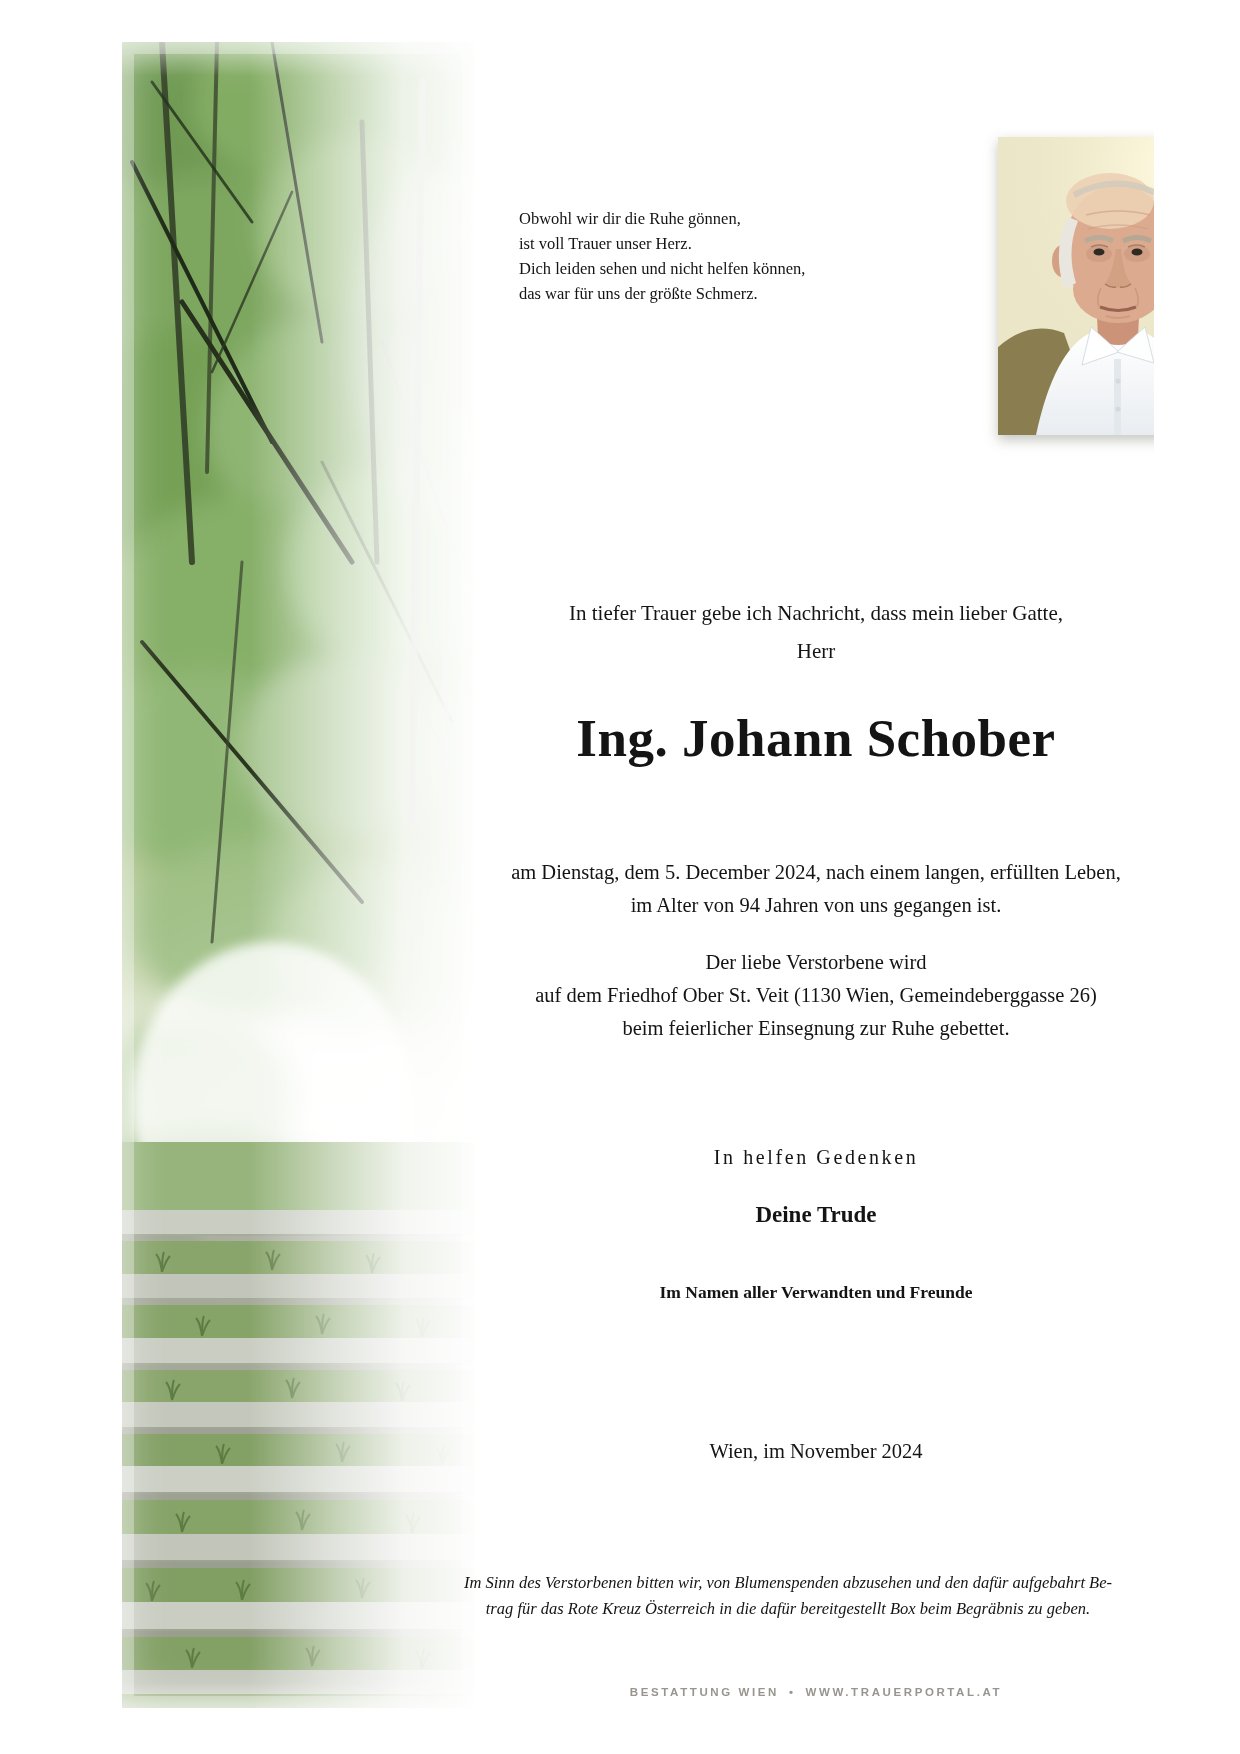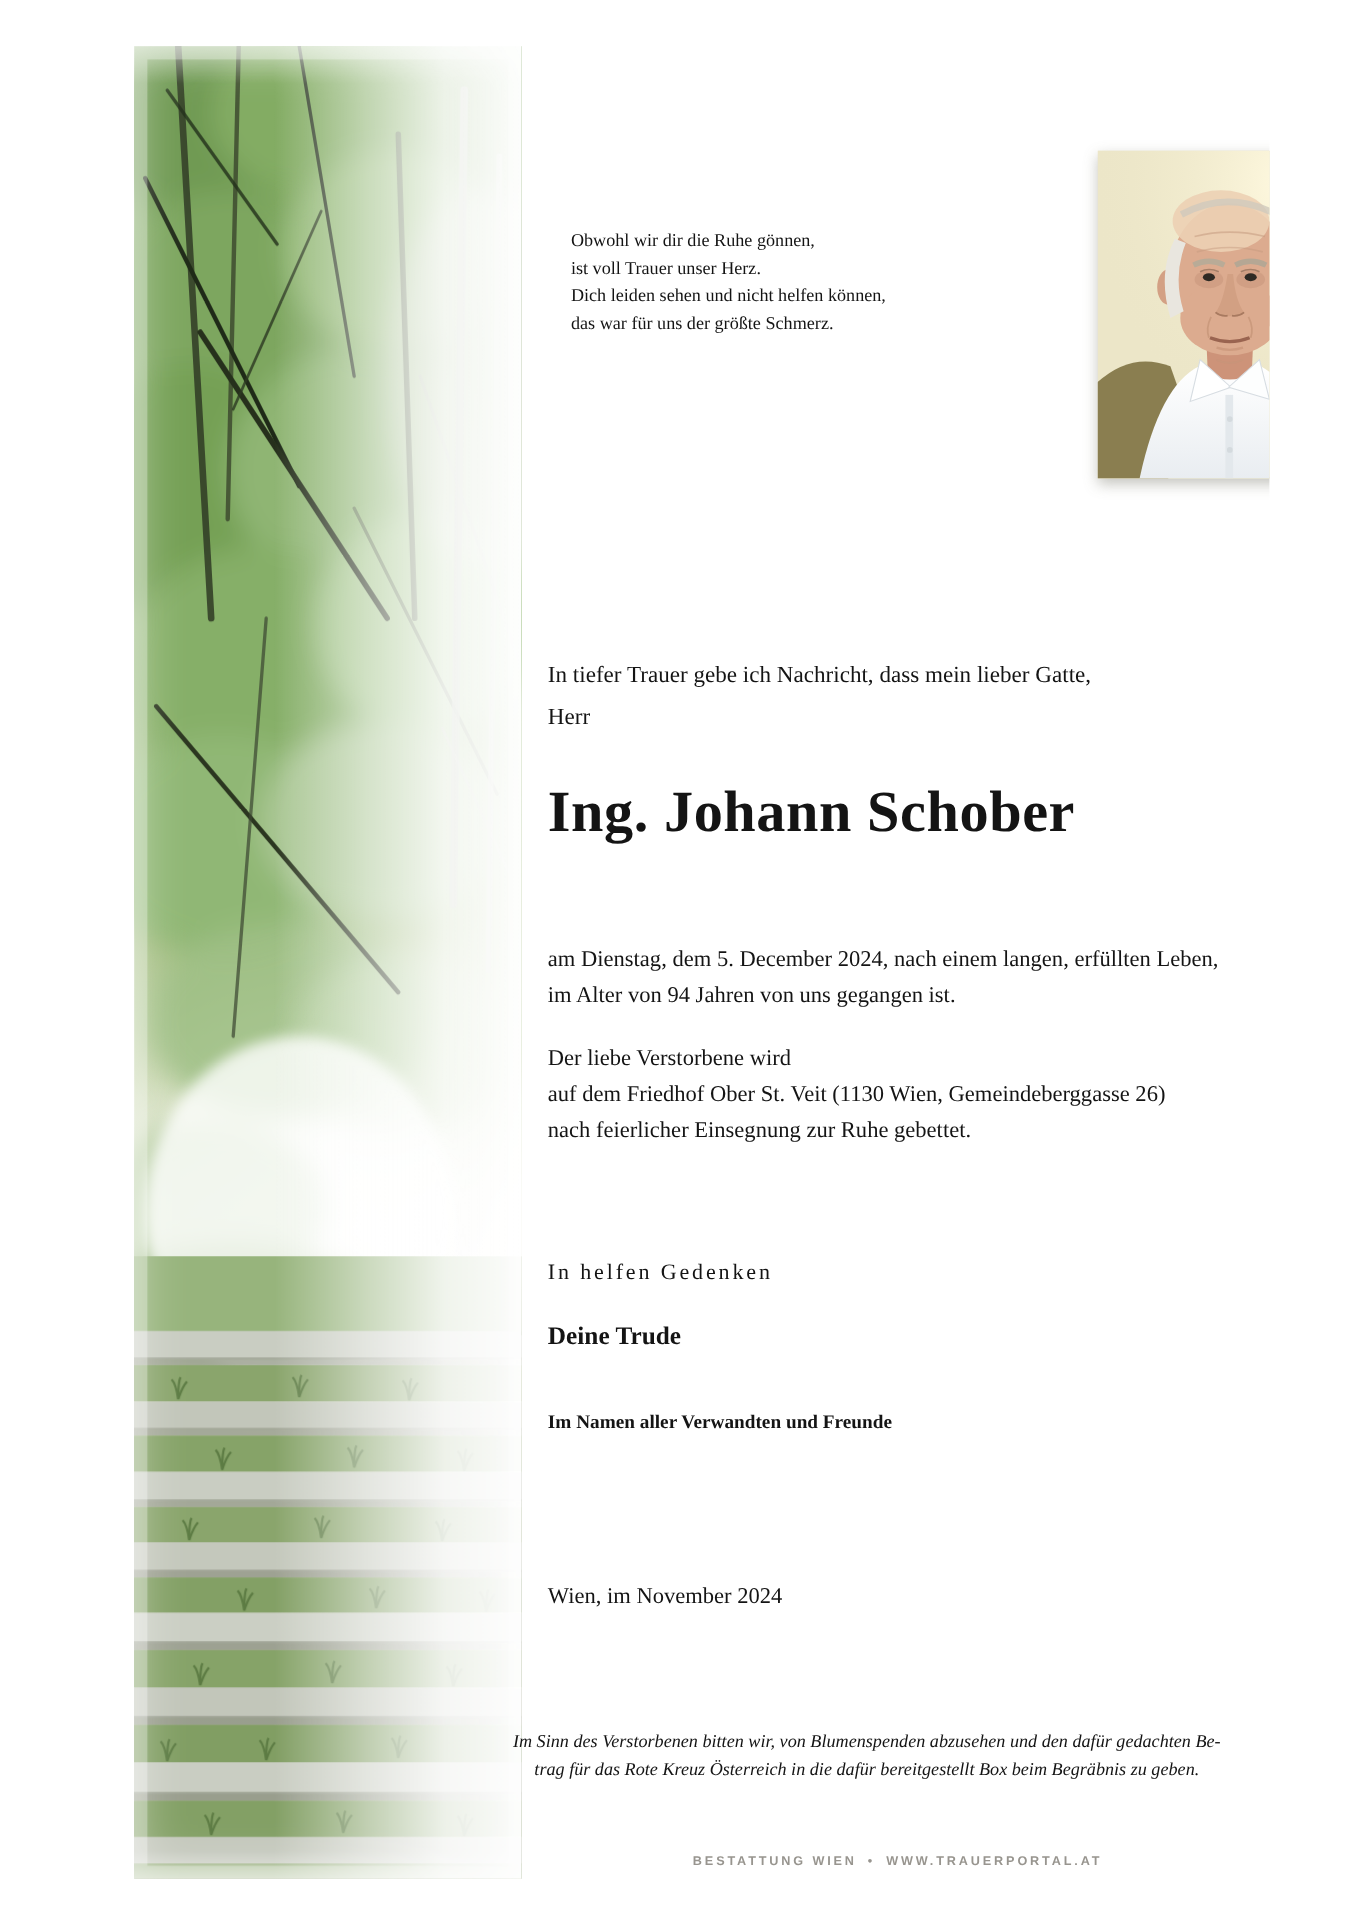--- a/index.html
+++ b/index.html
@@ -31,21 +31,21 @@
   }
   
   .photo{
     position:absolute;left:912px;top:137px;width:240px;height:298px;
     box-shadow:0 5px 12px rgba(115,115,100,.42);
     background:#ece6c8;
   }
   .photo svg{display:block;width:100%;height:100%;}
   
   .poem{position:absolute;left:433px;top:206px;font-size:16.5px;line-height:25px;text-align:left;}
-  .col{position:absolute;left:412px;width:660px;}
+  .col{position:absolute;left:400px;width:660px;text-align:center;}
   .intro{top:601px;font-size:21px;}
   .salutation{top:639px;font-size:21px;}
   .name{top:708px;font-size:53px;font-weight:bold;letter-spacing:.5px;}
   .death{top:856px;font-size:20.5px;line-height:33px;}
   .funeral{top:946px;font-size:20.5px;line-height:33px;}
   .memorial{top:1146px;font-size:20px;letter-spacing:2.6px;}
   .signature{top:1202px;font-size:23px;font-weight:bold;}
   .onbehalf{top:1282px;font-size:17.5px;font-weight:bold;}
   .placedate{top:1440px;font-size:20.5px;}
   .note{position:absolute;left:352px;top:1570px;width:700px;text-align:center;
@@ -254,30 +254,30 @@
   <div class="col name">Ing. Johann Schober</div>
 
   <div class="col death">
     <div>am Dienstag, dem 5. December 2024, nach einem langen, erfüllten Leben,</div>
     <div>im Alter von 94 Jahren von uns gegangen ist.</div>
   </div>
 
   <div class="col funeral">
     <div>Der liebe Verstorbene wird</div>
     <div>auf dem Friedhof Ober St. Veit (1130 Wien, Gemeindeberggasse 26)</div>
-    <div>nach feierlicher Einsegnung zur Ruhe gebettet.</div>
+    <div>beim feierlicher Einsegnung zur Ruhe gebettet.</div>
   </div>
 
   <div class="col memorial">In helfen Gedenken</div>
   <div class="col signature">Deine Trude</div>
   <div class="col onbehalf">Im Namen aller Verwandten und Freunde</div>
   <div class="col placedate">Wien, im November 2024</div>
 
   <div class="note">
-    <div>Im Sinn des Verstorbenen bitten wir, von Blumenspenden abzusehen und den dafür gedachten Be-</div>
+    <div>Im Sinn des Verstorbenen bitten wir, von Blumenspenden abzusehen und den dafür aufgebahrt Be-</div>
     <div>trag für das Rote Kreuz Österreich in die dafür bereitgestellt Box beim Begräbnis zu geben.</div>
   </div>
 
   <div class="footer">
     <span>BESTATTUNG WIEN</span><span class="sep">•</span><span>WWW.TRAUERPORTAL.AT</span>
   </div>
 
 </div>
 
 </body></html>

